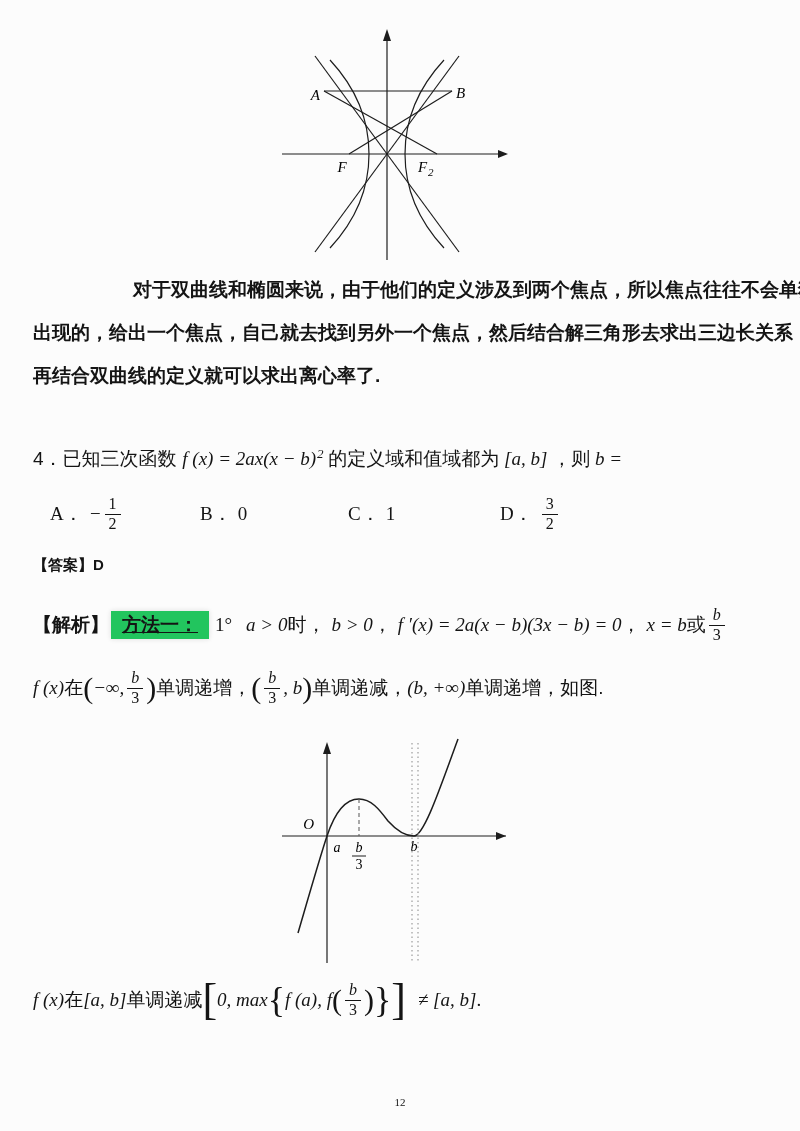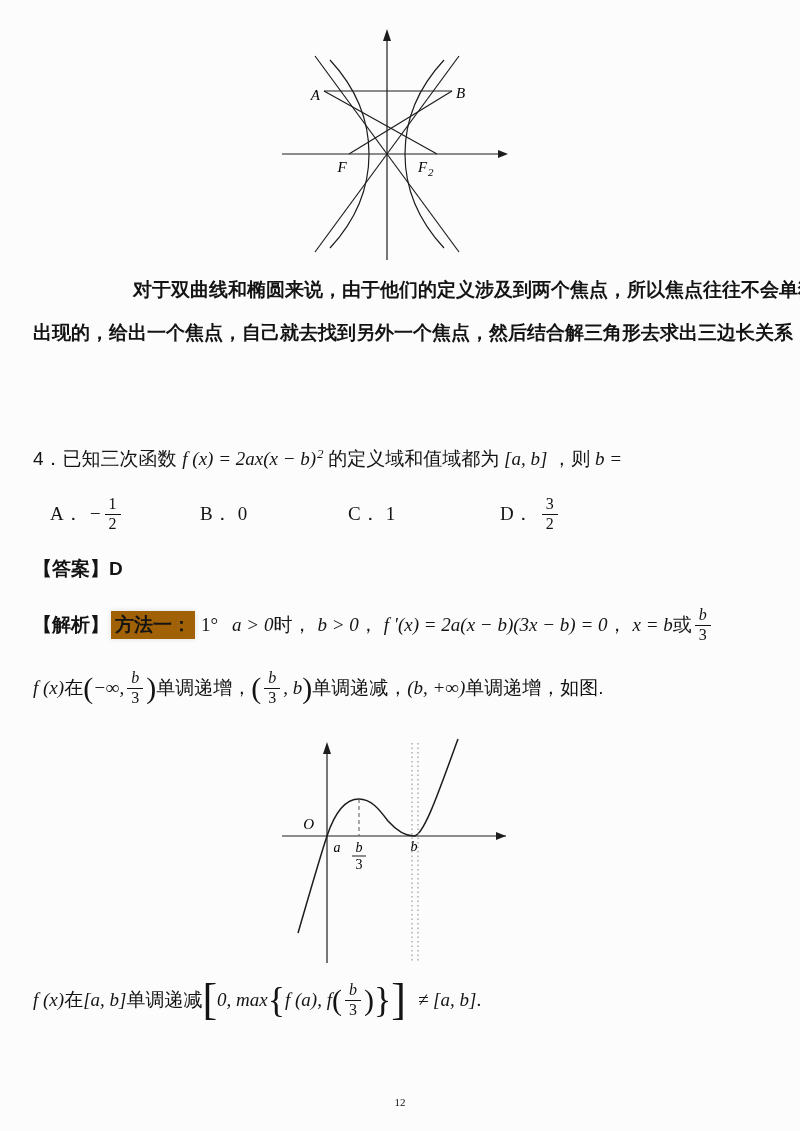--- a/index.html
+++ b/index.html
@@ -15,21 +15,21 @@
   .indent{margin-left:100px;}
   .line{display:flex;align-items:center;white-space:nowrap;font-size:19px;}
   .frac{display:inline-flex;flex-direction:column;align-items:center;font-family:"Liberation Serif",serif;
         font-style:italic;font-size:16px;line-height:1.05;margin:0 3px;}
   .frac .fn{border-bottom:1.4px solid #141414;padding:0 4px 1px;}
   .frac .fd{padding-top:1px;}
   .bigbr{font-family:"Liberation Serif",serif;font-style:normal;font-weight:400;line-height:0.85;}
   .b1{font-size:44px;}
   .b2{font-size:36px;}
   .b3{font-size:30px;}
-  .hl{background:#a16207;box-shadow:0 0 5px #ddd;padding:1px 4px;margin:0 6px 0 2px;}
+  .hl{background:#22c55e;box-shadow:0 0 5px #ddd;padding:1px 11px;margin:0 6px 0 2px;text-decoration:underline;}
   .mr6{margin-right:6px;} .mr14{margin-right:14px;} .ml6{margin-left:12px;}
   .sup{font-size:13px;vertical-align:super;font-style:italic;}
   .choice{position:absolute;display:flex;align-items:center;font-size:19px;top:0;height:52px;}
   .pagenum{position:absolute;left:0;top:1096px;width:800px;text-align:center;font-size:11px;}
   svg text{font-family:"Liberation Serif",serif;}
 </style>
 </head>
 <body>
 
 <div class="page">
@@ -51,20 +51,21 @@
     <text x="48" y="78" font-size="15" font-style="italic" text-anchor="end">A</text>
     <text x="184" y="76" font-size="15" font-style="italic">B</text>
     <text x="70" y="150" font-size="15" font-style="italic" text-anchor="middle">F</text>
     <text x="146" y="150" font-size="15" font-style="italic">F</text>
     <text x="156" y="154" font-size="11" font-style="italic">2</text>
   </svg>
 
   <div class="abs" style="left:33px;top:268px;width:740px">
     <div class="note-line indent">对于双曲线和椭圆来说，由于他们的定义涉及到两个焦点，所以焦点往往不会单独</div>
     <div class="note-line">出现的，给出一个焦点，自己就去找到另外一个焦点，然后结合解三角形去求出三边长关系，</div>
+    <div class="note-line">再结合双曲线的定义就可以求出离心率了.</div>
   </div>
 
   <div class="abs" style="left:33px;top:446px;font-size:19px">
     <span class="cn">4．已知三次函数</span>
     <span class="math" style="margin:0 1px">f (x) = 2ax(x − b)</span><span class="sup">2</span>
     <span class="cn">的定义域和值域都为</span>
     <span class="math">[a, b]</span>
     <span class="cn">，则</span>
     <span class="math">b =</span>
   </div>
@@ -88,21 +89,21 @@
     </div>
     <div class="choice" style="left:467px">
       <span class="up mr6">D．</span>
       <span class="frac">
         <span class="fn up">3</span>
         <span class="fd up">2</span>
       </span>
     </div>
   </div>
 
-  <div class="abs cn bold" style="left:33px;top:556px;font-size:19px">【答案】D</div>
+  <div class="abs cn bold" style="left:33px;top:556px;font-size:15px">【答案】D</div>
 
   <div class="abs line" style="left:33px;top:602px;height:46px">
     <span class="cn bold">【解析】</span>
     <span class="cn bold hl">方法一：</span>
     <span class="up mr14">1°</span>
     <span class="math">a &gt; 0</span>
     <span class="cn mr6">时，</span>
     <span class="math">b &gt; 0</span>
     <span class="cn mr6">，</span>
     <span class="math">f ′(x) = 2a(x − b)(3x − b) = 0</span>

